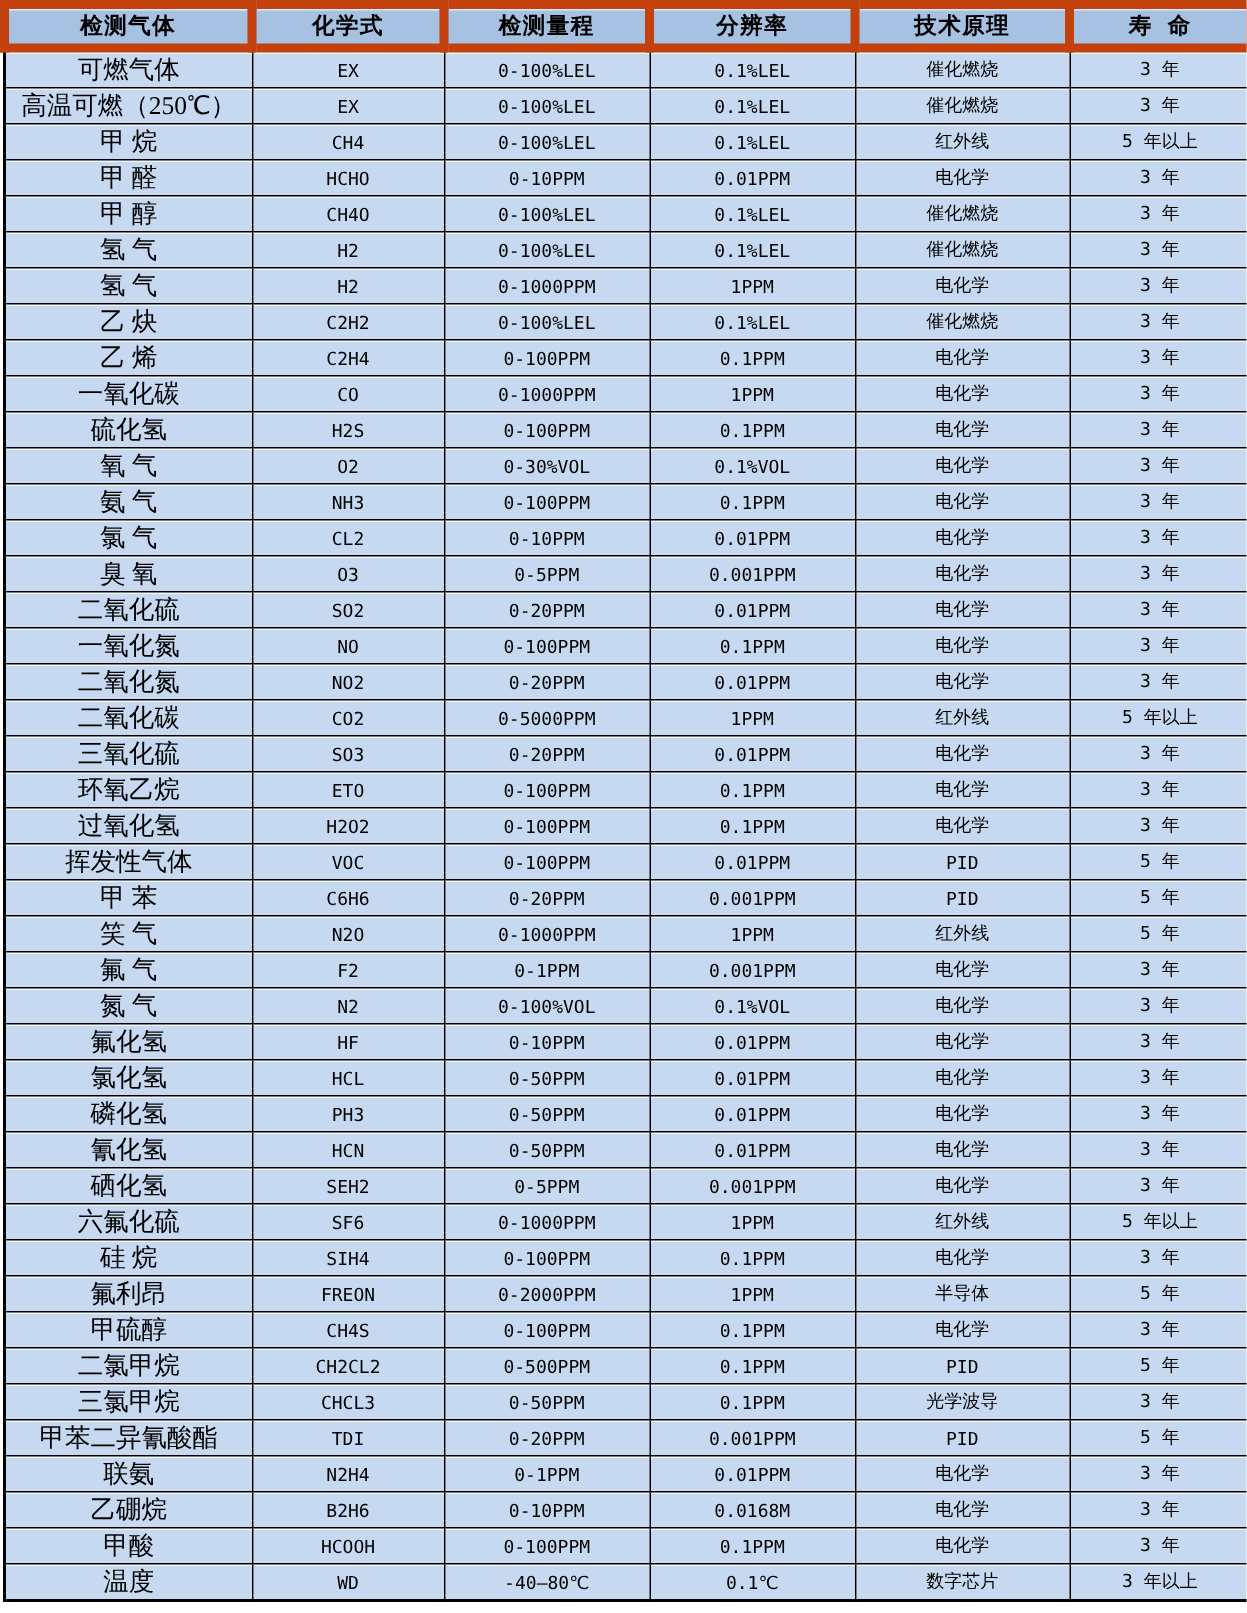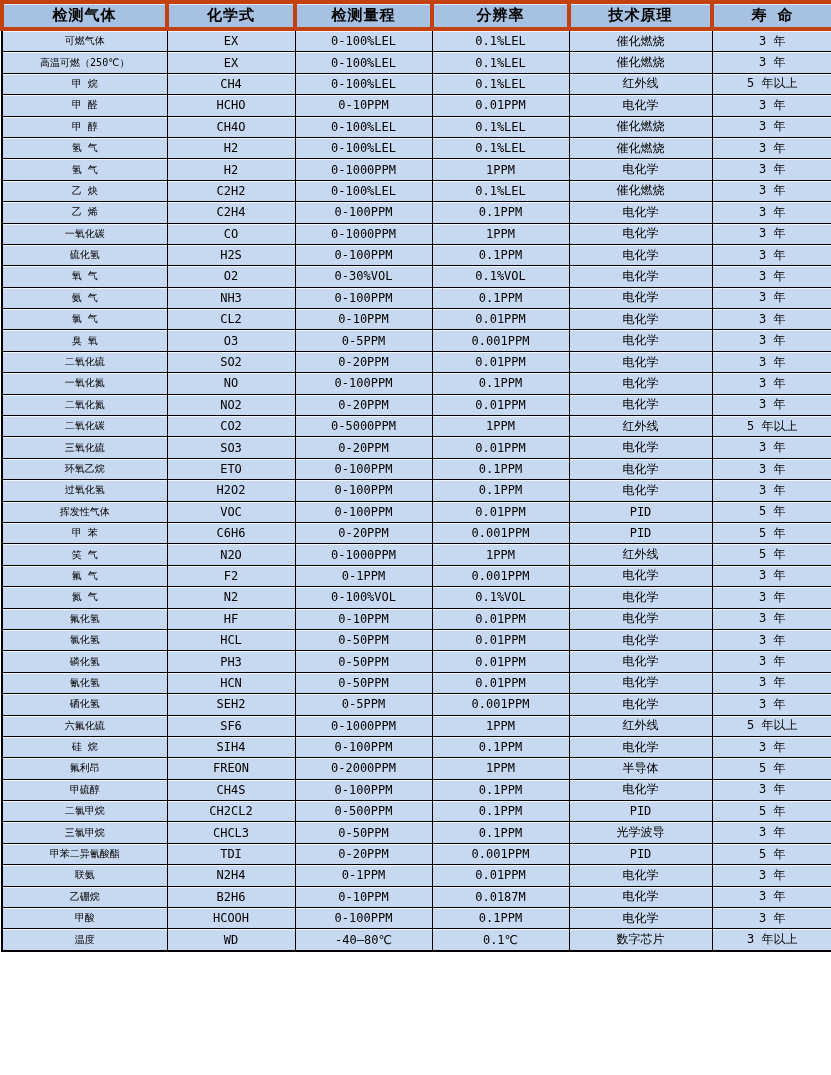--- a/index.html
+++ b/index.html
@@ -15,21 +15,21 @@
     border: 2px solid #000000;
   }
   #spec-table col.c0 { width: 165px; }
   #spec-table col.c1 { width: 128px; }
   #spec-table col.c2 { width: 137px; }
   #spec-table col.c3 { width: 137px; }
   #spec-table col.c4 { width: 143px; }
   #spec-table col.c5 { width: 121px; }
   #spec-table th {
     background: #a6c1e1;
-    border: 4px solid #c2410c;
+    border: 6px solid #c2410c;
     box-shadow: inset 0 1px 0 rgba(255,255,255,0.65);
     height: 23px;
     font-size: 15px;
     font-weight: bold;
     color: #000000;
     text-align: center;
     padding: 0;
     letter-spacing: 1px;
   }
   #spec-table td {
@@ -38,21 +38,22 @@
     box-shadow: inset 0 1px 0 rgba(255,255,255,0.75);
     height: 20.4px;
     font-size: 12px;
     color: #000000;
     text-align: center;
     padding: 0;
     white-space: nowrap;
     overflow: hidden;
   }
   #spec-table td.gas-name {
-    font-size: 10px;
+    font-size: 17px;
+    font-family: Liberation Serif, serif;
   }
 </style>
 </head>
 <body>
 
 <table id="spec-table">
   <colgroup>
     <col class="c0">
       <col class="c1">
       <col class="c2">
@@ -388,21 +389,21 @@
         <td>N2H4</td>
         <td>0-1PPM</td>
         <td>0.01PPM</td>
         <td>电化学</td>
         <td>3 年</td>
       </tr>
       <tr>
         <td class="gas-name">乙硼烷</td>
         <td>B2H6</td>
         <td>0-10PPM</td>
-        <td>0.0187M</td>
+        <td>0.0168M</td>
         <td>电化学</td>
         <td>3 年</td>
       </tr>
       <tr>
         <td class="gas-name">甲酸</td>
         <td>HCOOH</td>
         <td>0-100PPM</td>
         <td>0.1PPM</td>
         <td>电化学</td>
         <td>3 年</td>

